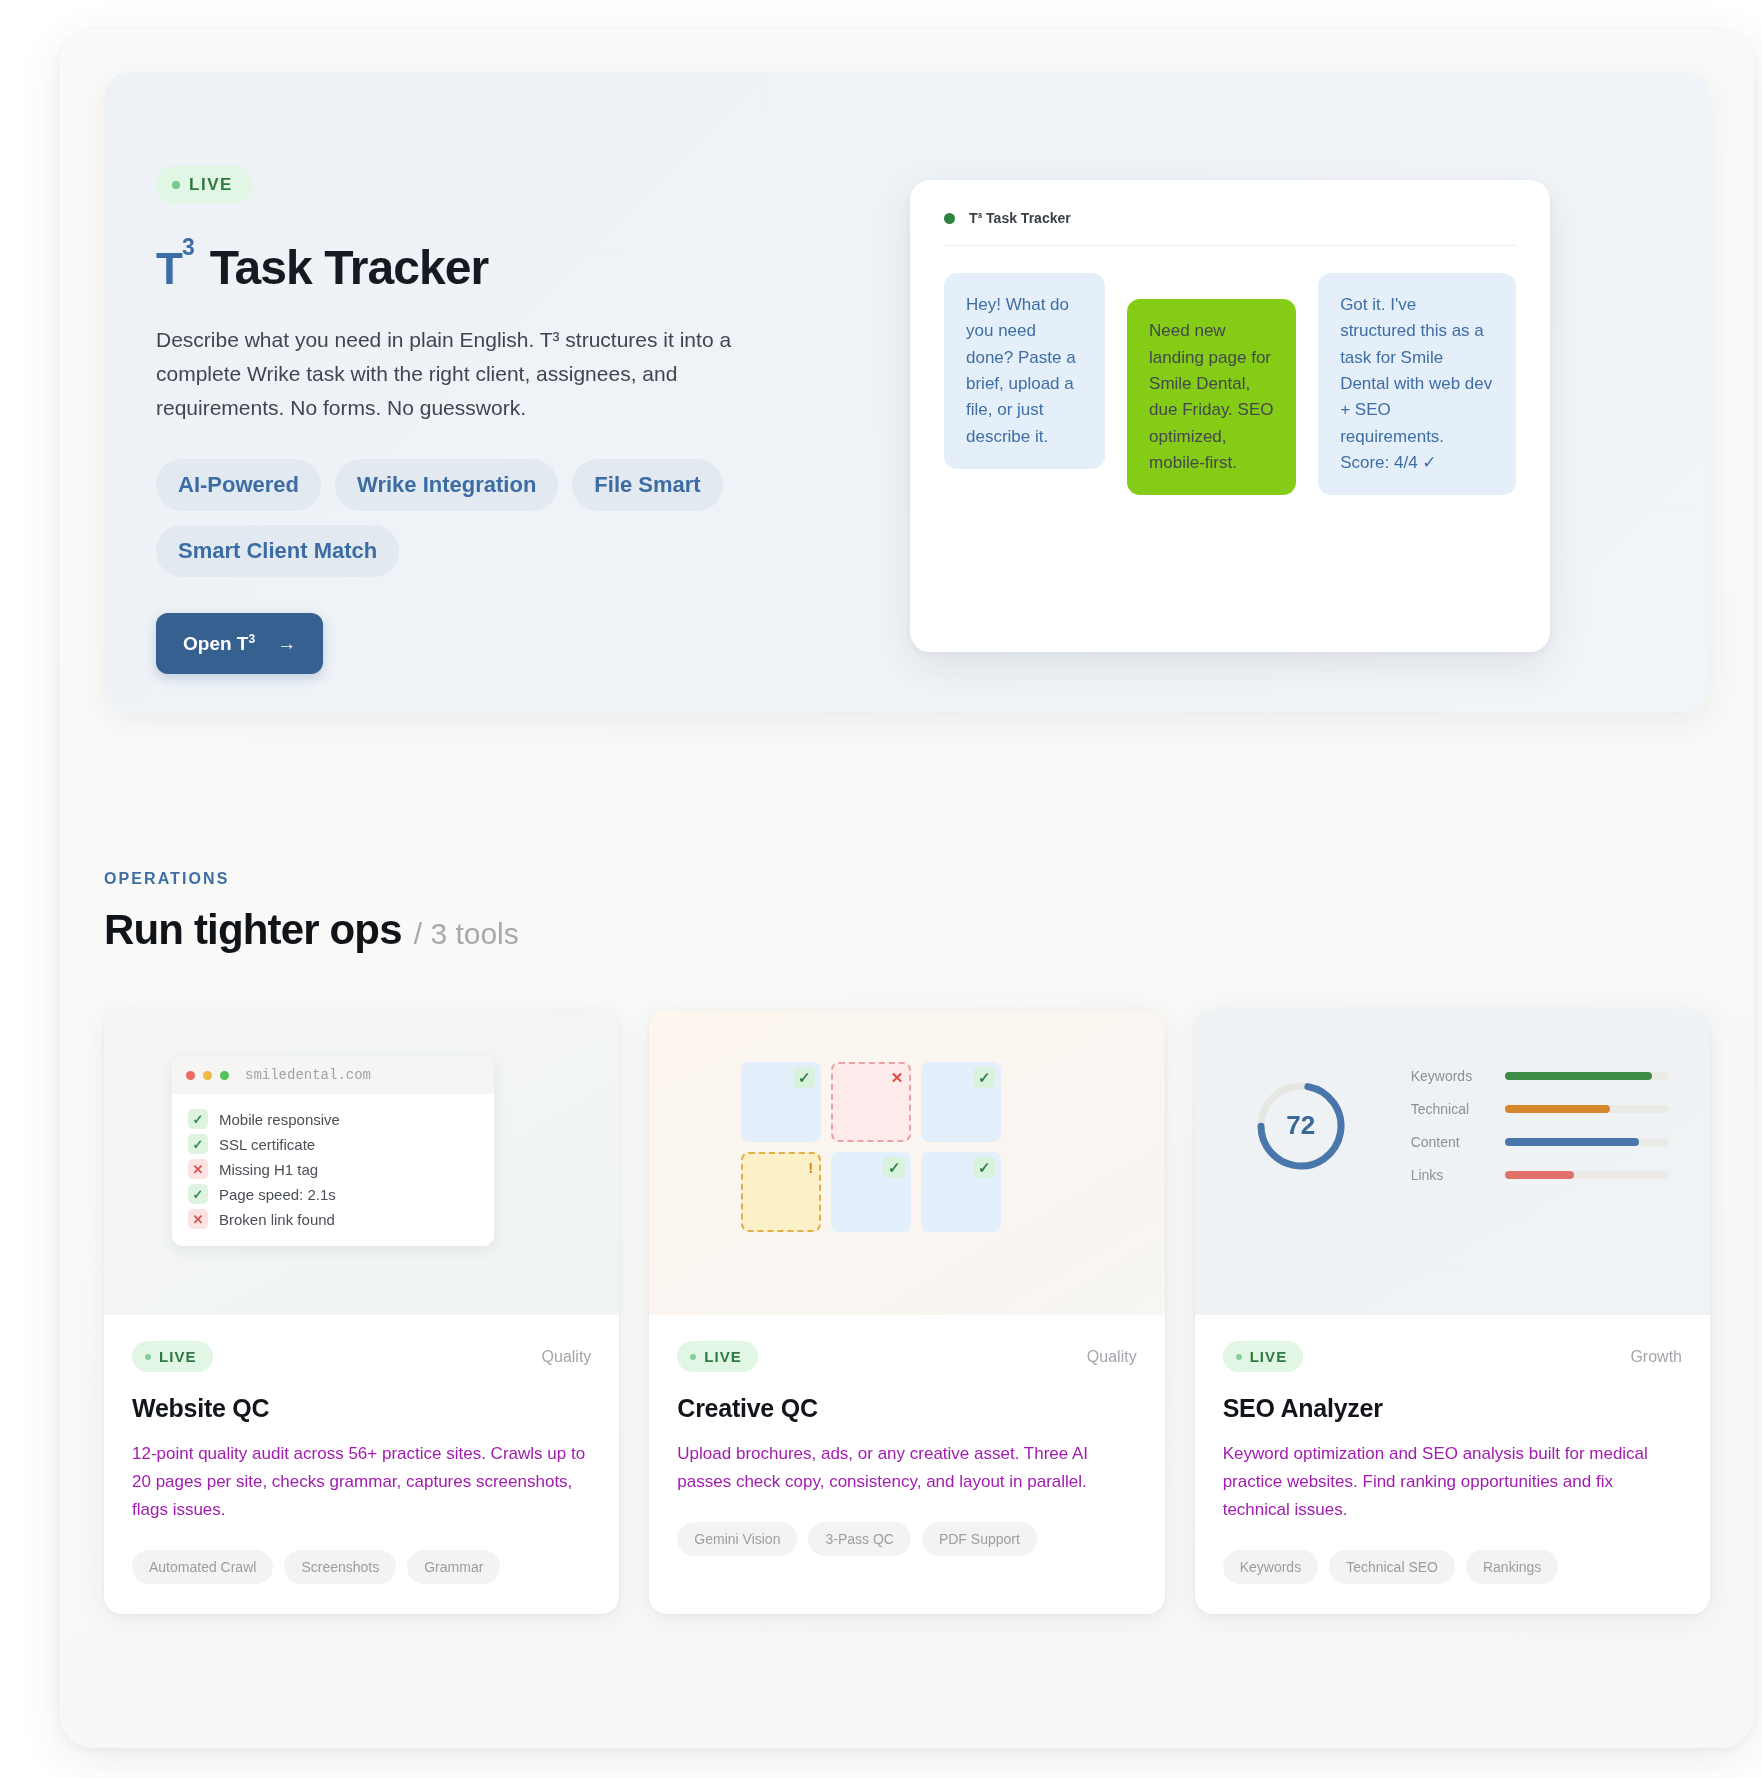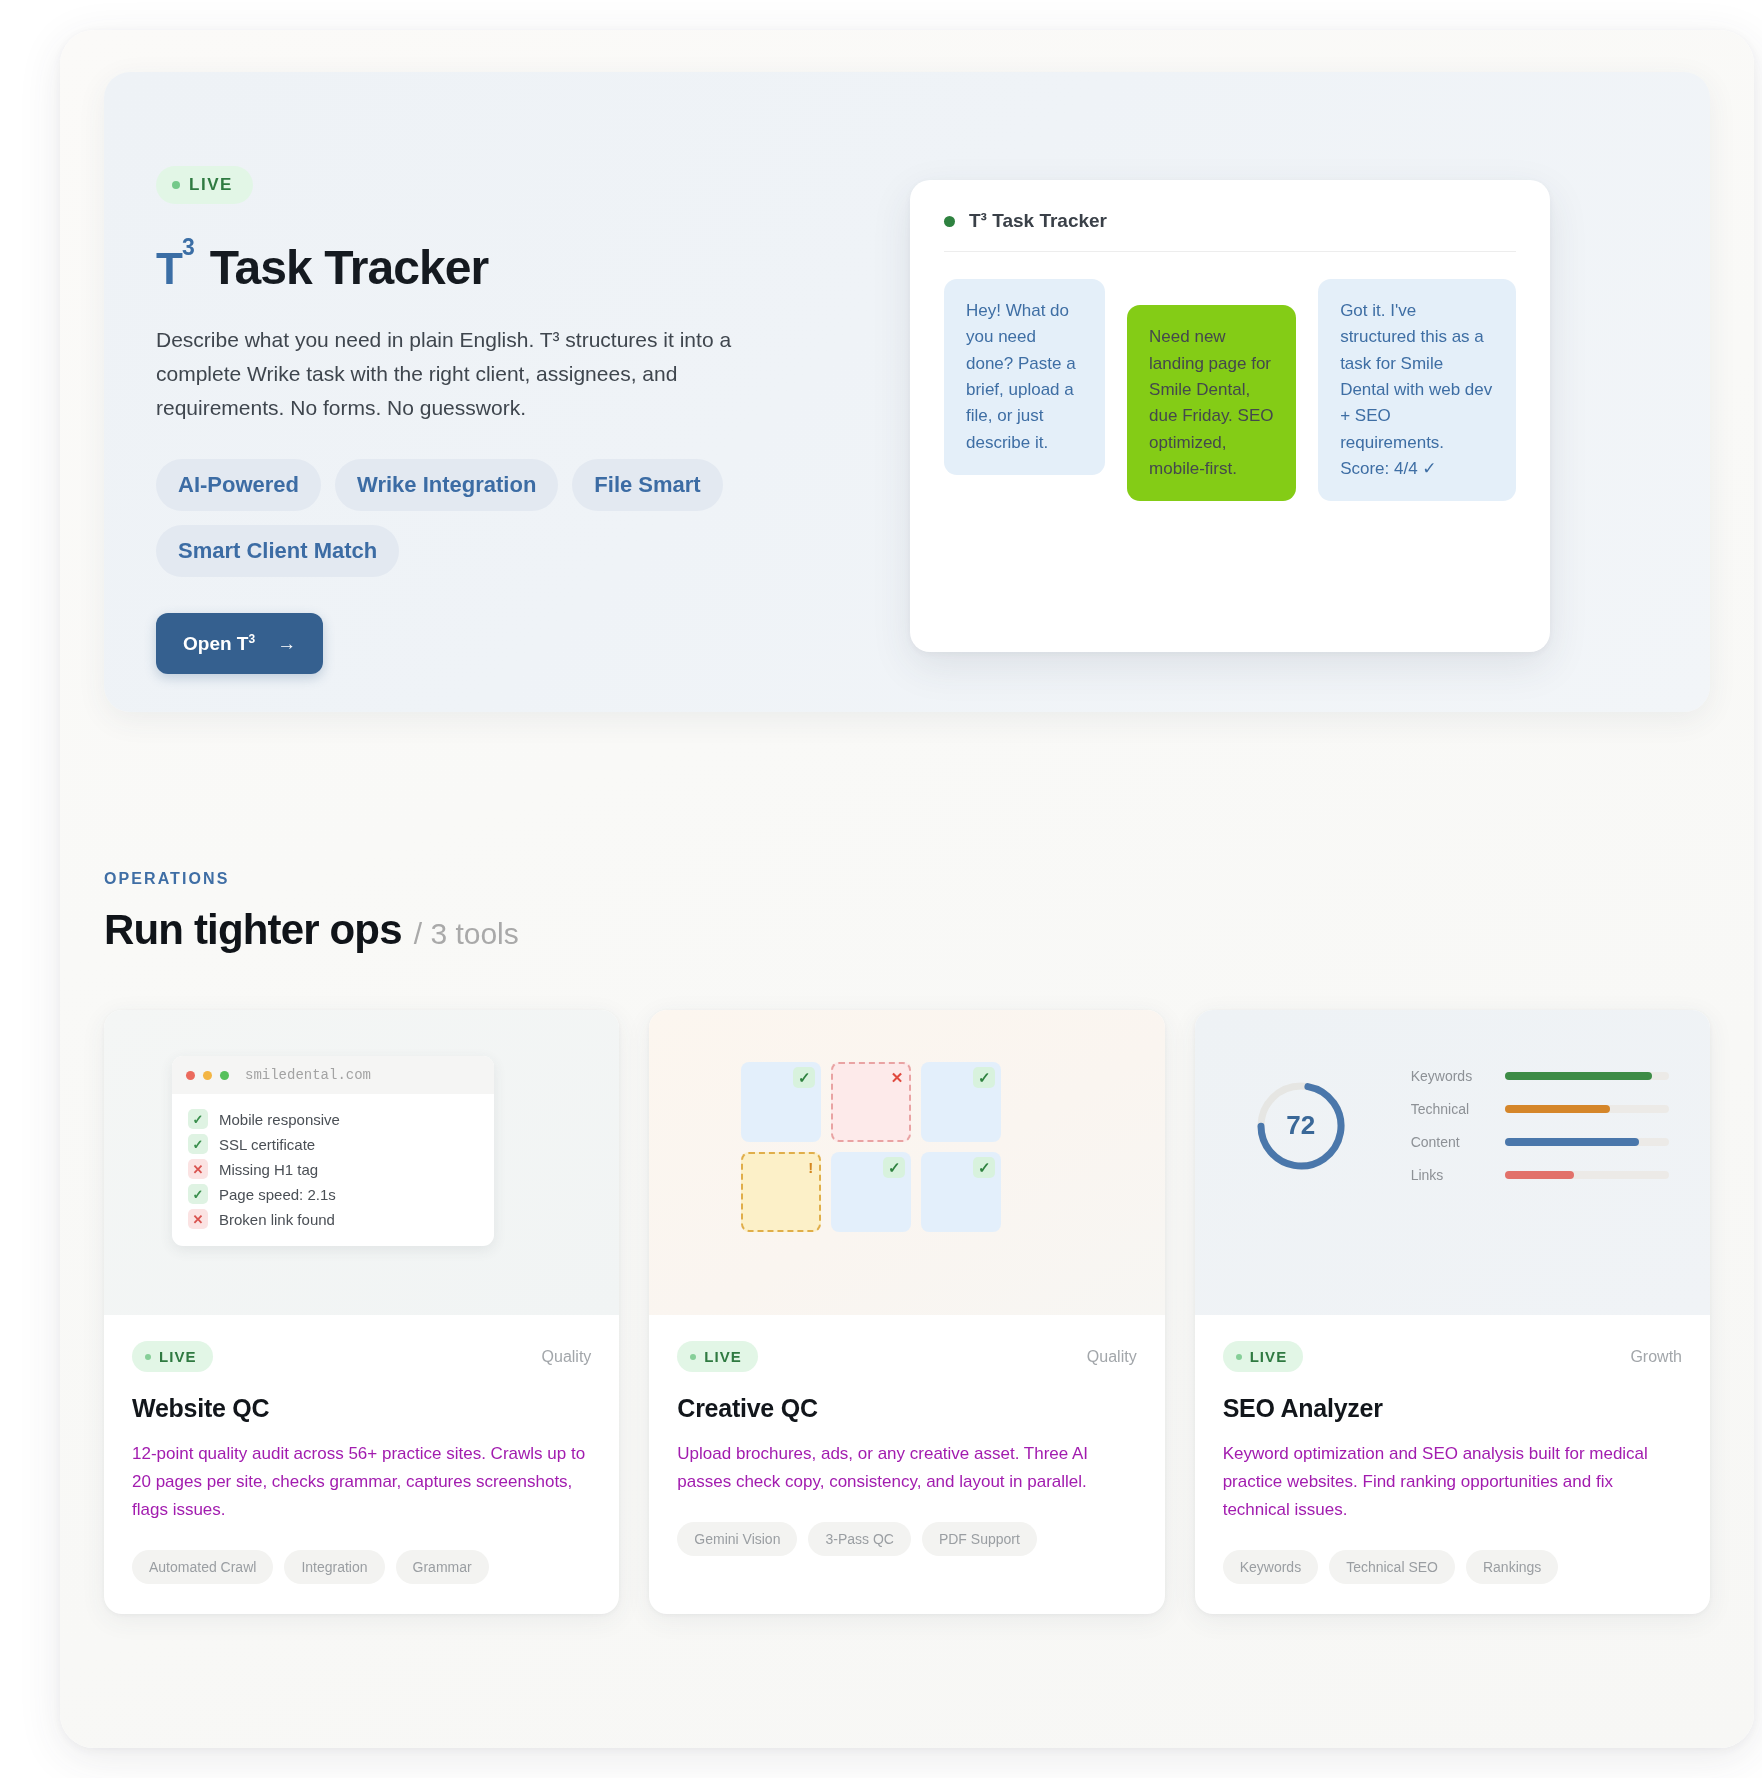--- a/index.html
+++ b/index.html
@@ -91,21 +91,21 @@
     border-radius: 20px;
     box-shadow: 0 14px 40px rgba(50,60,80,.10), 0 2px 6px rgba(50,60,80,.05);
     padding: 30px 34px;
   }
   .chat-head {
     display: flex; align-items: center; gap: 14px;
     padding-bottom: 19px;
     border-bottom: 1px solid #ededed;
   }
   .dot-green { width: 11px; height: 11px; border-radius: 50%; background: #2f8240; }
-  .chat-head-title { font-size: 19px; font-weight: 700; color: #3a4048; }
+  .chat-head-title { font-size: 14px; font-weight: 700; color: #3a4048; }
   .chat-body { padding-top: 27px; display: flex; flex-direction: row; gap: 22px; }
   .bubble { border-radius: 13px; padding: 19px 22px; font-size: 17px; line-height: 1.55; max-width: 470px; }
   .bubble.bot { background: #e4eff9; color: #3e6ea4; align-self: flex-start; }
   .bubble.user { background: #84cc16; color: #44484d; align-self: flex-end; }
 
   
   .section { margin-top: 158px; }
   .eyebrow { font-size: 16px; font-weight: 700; letter-spacing: .13em; color: #3f6ea5; }
   .sec-title {
     margin-top: 18px; font-size: 42px; font-weight: 800; color: #101419;
@@ -294,21 +294,21 @@
             <span class="badge-live-sm">
               <span class="dot-live-sm"></span>
               <span>LIVE</span>
             </span>
             <span class="cat">Quality</span>
           </div>
           <h3 class="card-title">Website QC</h3>
           <p class="card-desc">12-point quality audit across 56+ practice sites. Crawls up to 20 pages per site, checks grammar, captures screenshots, flags issues.</p>
           <div class="tags">
             <span class="tag">Automated Crawl</span>
-            <span class="tag">Integration</span>
+            <span class="tag">Screenshots</span>
             <span class="tag">Grammar</span>
           </div>
         </div>
       </article>
 
       <article class="card">
         <div class="card-visual vis-b">
           <div class="tiles">
             <div class="tile blue">
                   <span class="mk badge-ok">✓</span>

